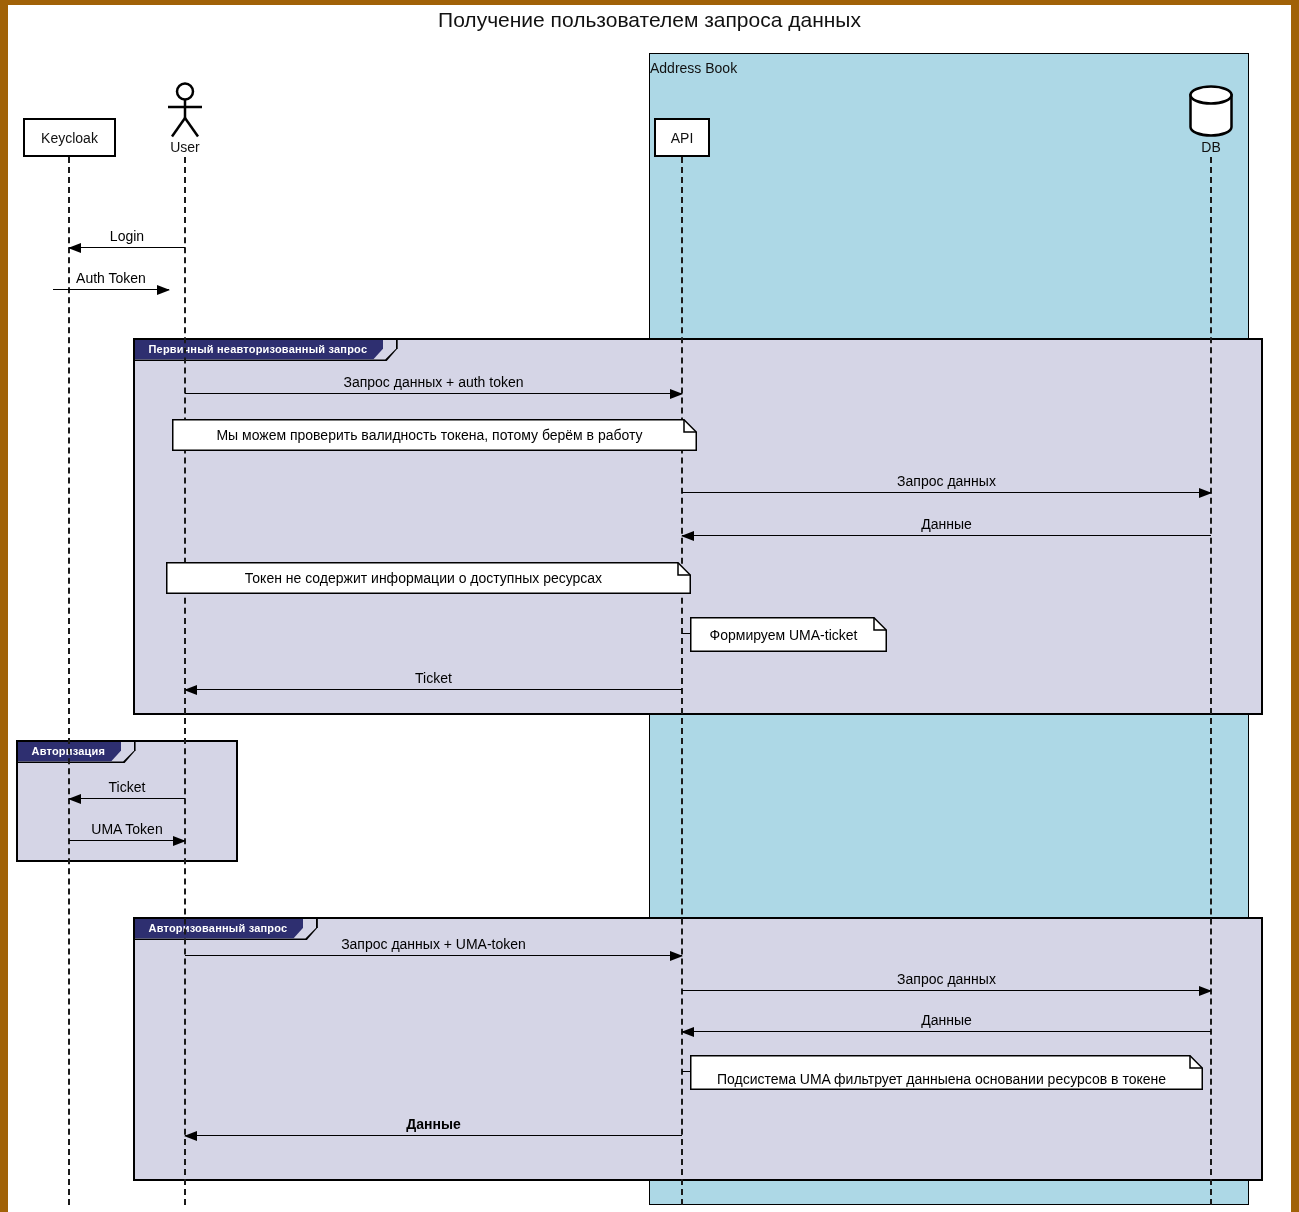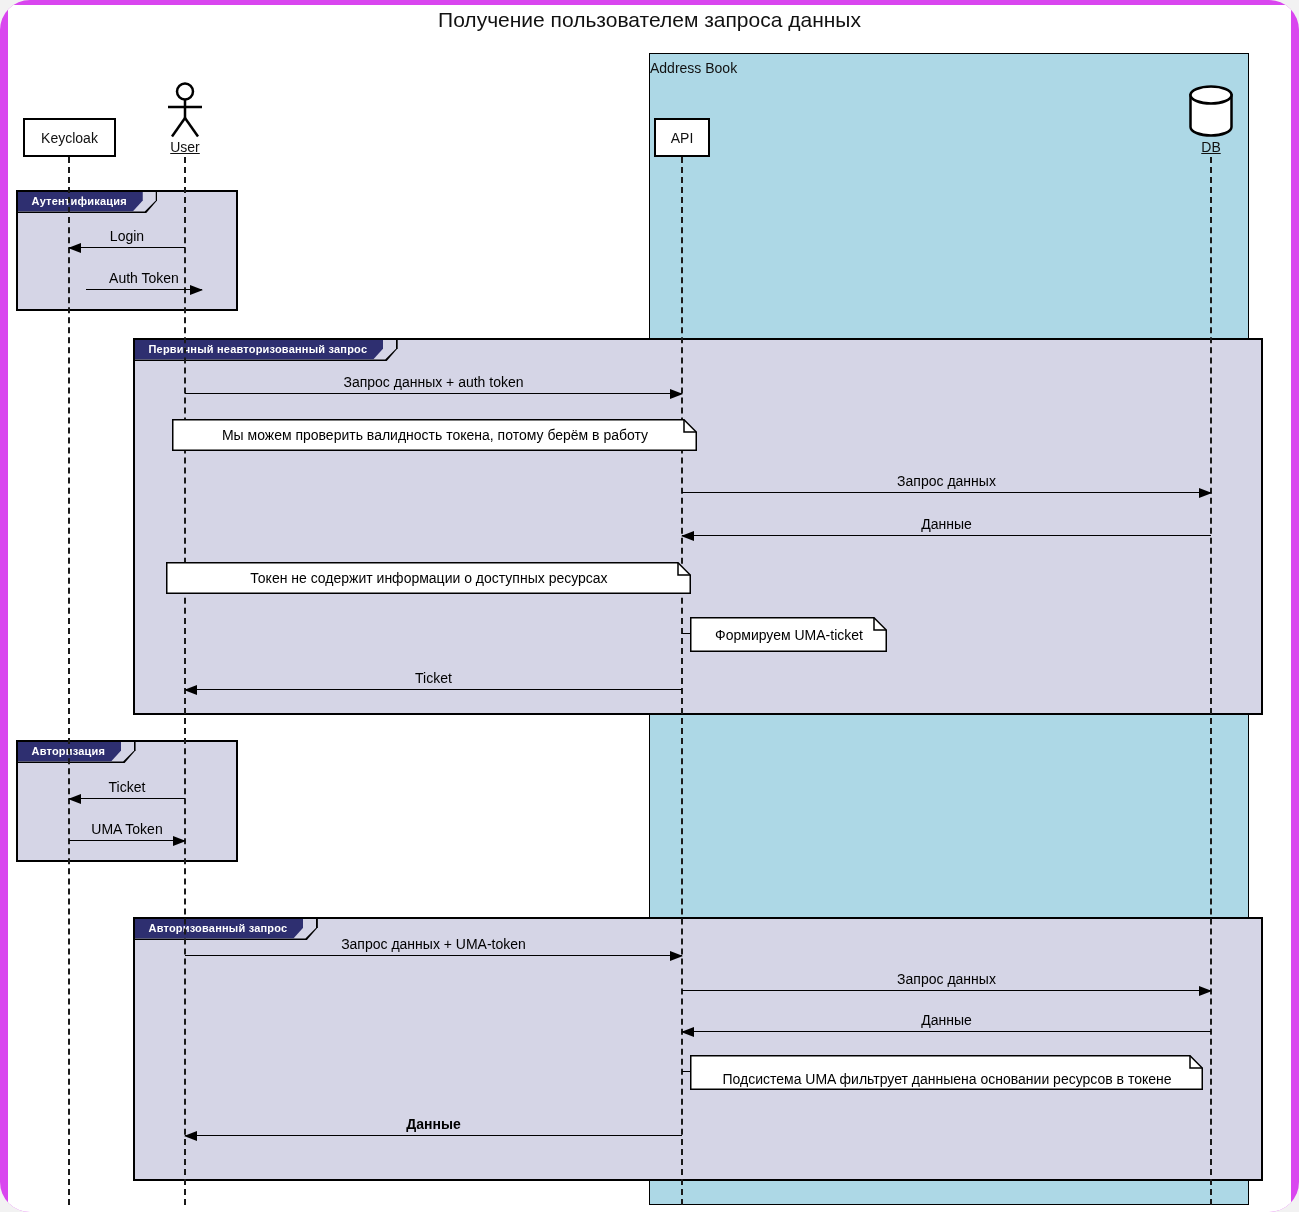--- a/index.html
+++ b/index.html
@@ -4,23 +4,22 @@
 <style>
   html,body { margin:0; padding:0; }
   body {
     font-family: "Liberation Sans", "DejaVu Sans", sans-serif;
     background:#f2f2f2;
     color:#111;
   }
   .page {
     position:relative;
     width:1299px; height:1212px;
-    background:#d946ef;
+    background:#a16207;
     overflow:hidden;
-    border-radius:30px;
   }
   .canvas {
     position:absolute; left:8px; top:5px; width:1283px; height:1207px;
     background:#ffffff;
   }
   .diagram-title {
     position:absolute; left:0; top:8px; width:1299px;
     text-align:center; font-size:21px; color:#111;
     z-index:5;
   }
@@ -60,21 +59,21 @@
     position:absolute; width:0; border-left:2px dashed #1a1a1a; z-index:3;
   }
   
   .head-box {
     position:absolute; background:#fff; border:2px solid #000;
     box-sizing:border-box; display:flex; align-items:center; justify-content:center;
     font-size:14px; z-index:4;
   }
   .head-icon { position:absolute; z-index:4; line-height:0; }
   .head-label {
-    position:absolute; z-index:4; text-align:center; font-size:14px; white-space:nowrap;text-decoration:underline;
+    position:absolute; z-index:4; text-align:center; font-size:14px; white-space:nowrap;
   }
   
   .msg { position:absolute; height:26px; z-index:4; }
   .msg-label {
     position:absolute; left:0; right:0; bottom:8px;
     text-align:center; font-size:14px; white-space:nowrap; color:#000;
   }
   .msg-bold .msg-label { font-weight:bold; }
   .msg-line {
     position:absolute; left:0; right:0; bottom:4px;
@@ -85,21 +84,21 @@
     right:-1px;
     border-top:5.5px solid transparent; border-bottom:5.5px solid transparent;
     border-left:13px solid #000;
   }
   .arrow-left {
     left:-1px;
     border-top:5.5px solid transparent; border-bottom:5.5px solid transparent;
     border-right:13px solid #000;
   }
   
-  .note { position:absolute; z-index:4;padding-left:11px; }
+  .note { position:absolute; z-index:4; }
   .note svg { position:absolute; left:0; top:0; }
   .note-text {
     position:absolute; left:6px; right:16px; top:0; bottom:0;
     display:flex; align-items:center; justify-content:center;
     font-size:14px; white-space:nowrap; color:#000;
   }
   .note-connector {
     position:absolute; border-top:1.5px solid #000; z-index:3;
   }
 </style>
@@ -108,27 +107,20 @@
 
 <div class="page">
   <div class="canvas"></div>
 
   <div class="diagram-title">Получение пользователем запроса данных</div>
 
   <div class="ab-container">
     <div class="ab-label">Address Book</div>
   </div>
 
-  <div class="frame" style="left:16px;top:190px;width:222px;height:121px;">
-    <div class="frame-label">
-      <div class="frame-label-bg">
-        <div class="frame-label-tab">Аутентификация</div>
-      </div>
-    </div>
-  </div>
   <div class="frame" style="left:133px;top:338px;width:1130px;height:377px;">
     <div class="frame-label">
       <div class="frame-label-bg">
         <div class="frame-label-tab">Первичный неавторизованный запрос</div>
       </div>
     </div>
   </div>
   <div class="frame" style="left:16px;top:740px;width:222px;height:122px;">
     <div class="frame-label">
       <div class="frame-label-bg">
@@ -174,21 +166,21 @@
       <ellipse cx="23" cy="11" rx="20.5" ry="8.5" fill="#fff" stroke="#000" stroke-width="2.5"></ellipse>
     </svg>
   </div>
   <div class="head-label" style="left:1171px;top:139px;width:80px;">DB</div>
 
   <div class="msg" style="left:69px;top:226px;width:116px;">
     <div class="msg-label">Login</div>
     <div class="msg-line"></div>
     <div class="arrow arrow-left"></div>
   </div>
-  <div class="msg" style="left:86px;top:268px;width:116px;">
+  <div class="msg" style="left:53px;top:268px;width:116px;">
     <div class="msg-label">Auth Token</div>
     <div class="msg-line"></div>
     <div class="arrow arrow-right"></div>
   </div>
   <div class="msg" style="left:185px;top:372px;width:497px;">
     <div class="msg-label">Запрос данных + auth token</div>
     <div class="msg-line"></div>
     <div class="arrow arrow-right"></div>
   </div>
   <div class="msg" style="left:682px;top:471px;width:529px;">

